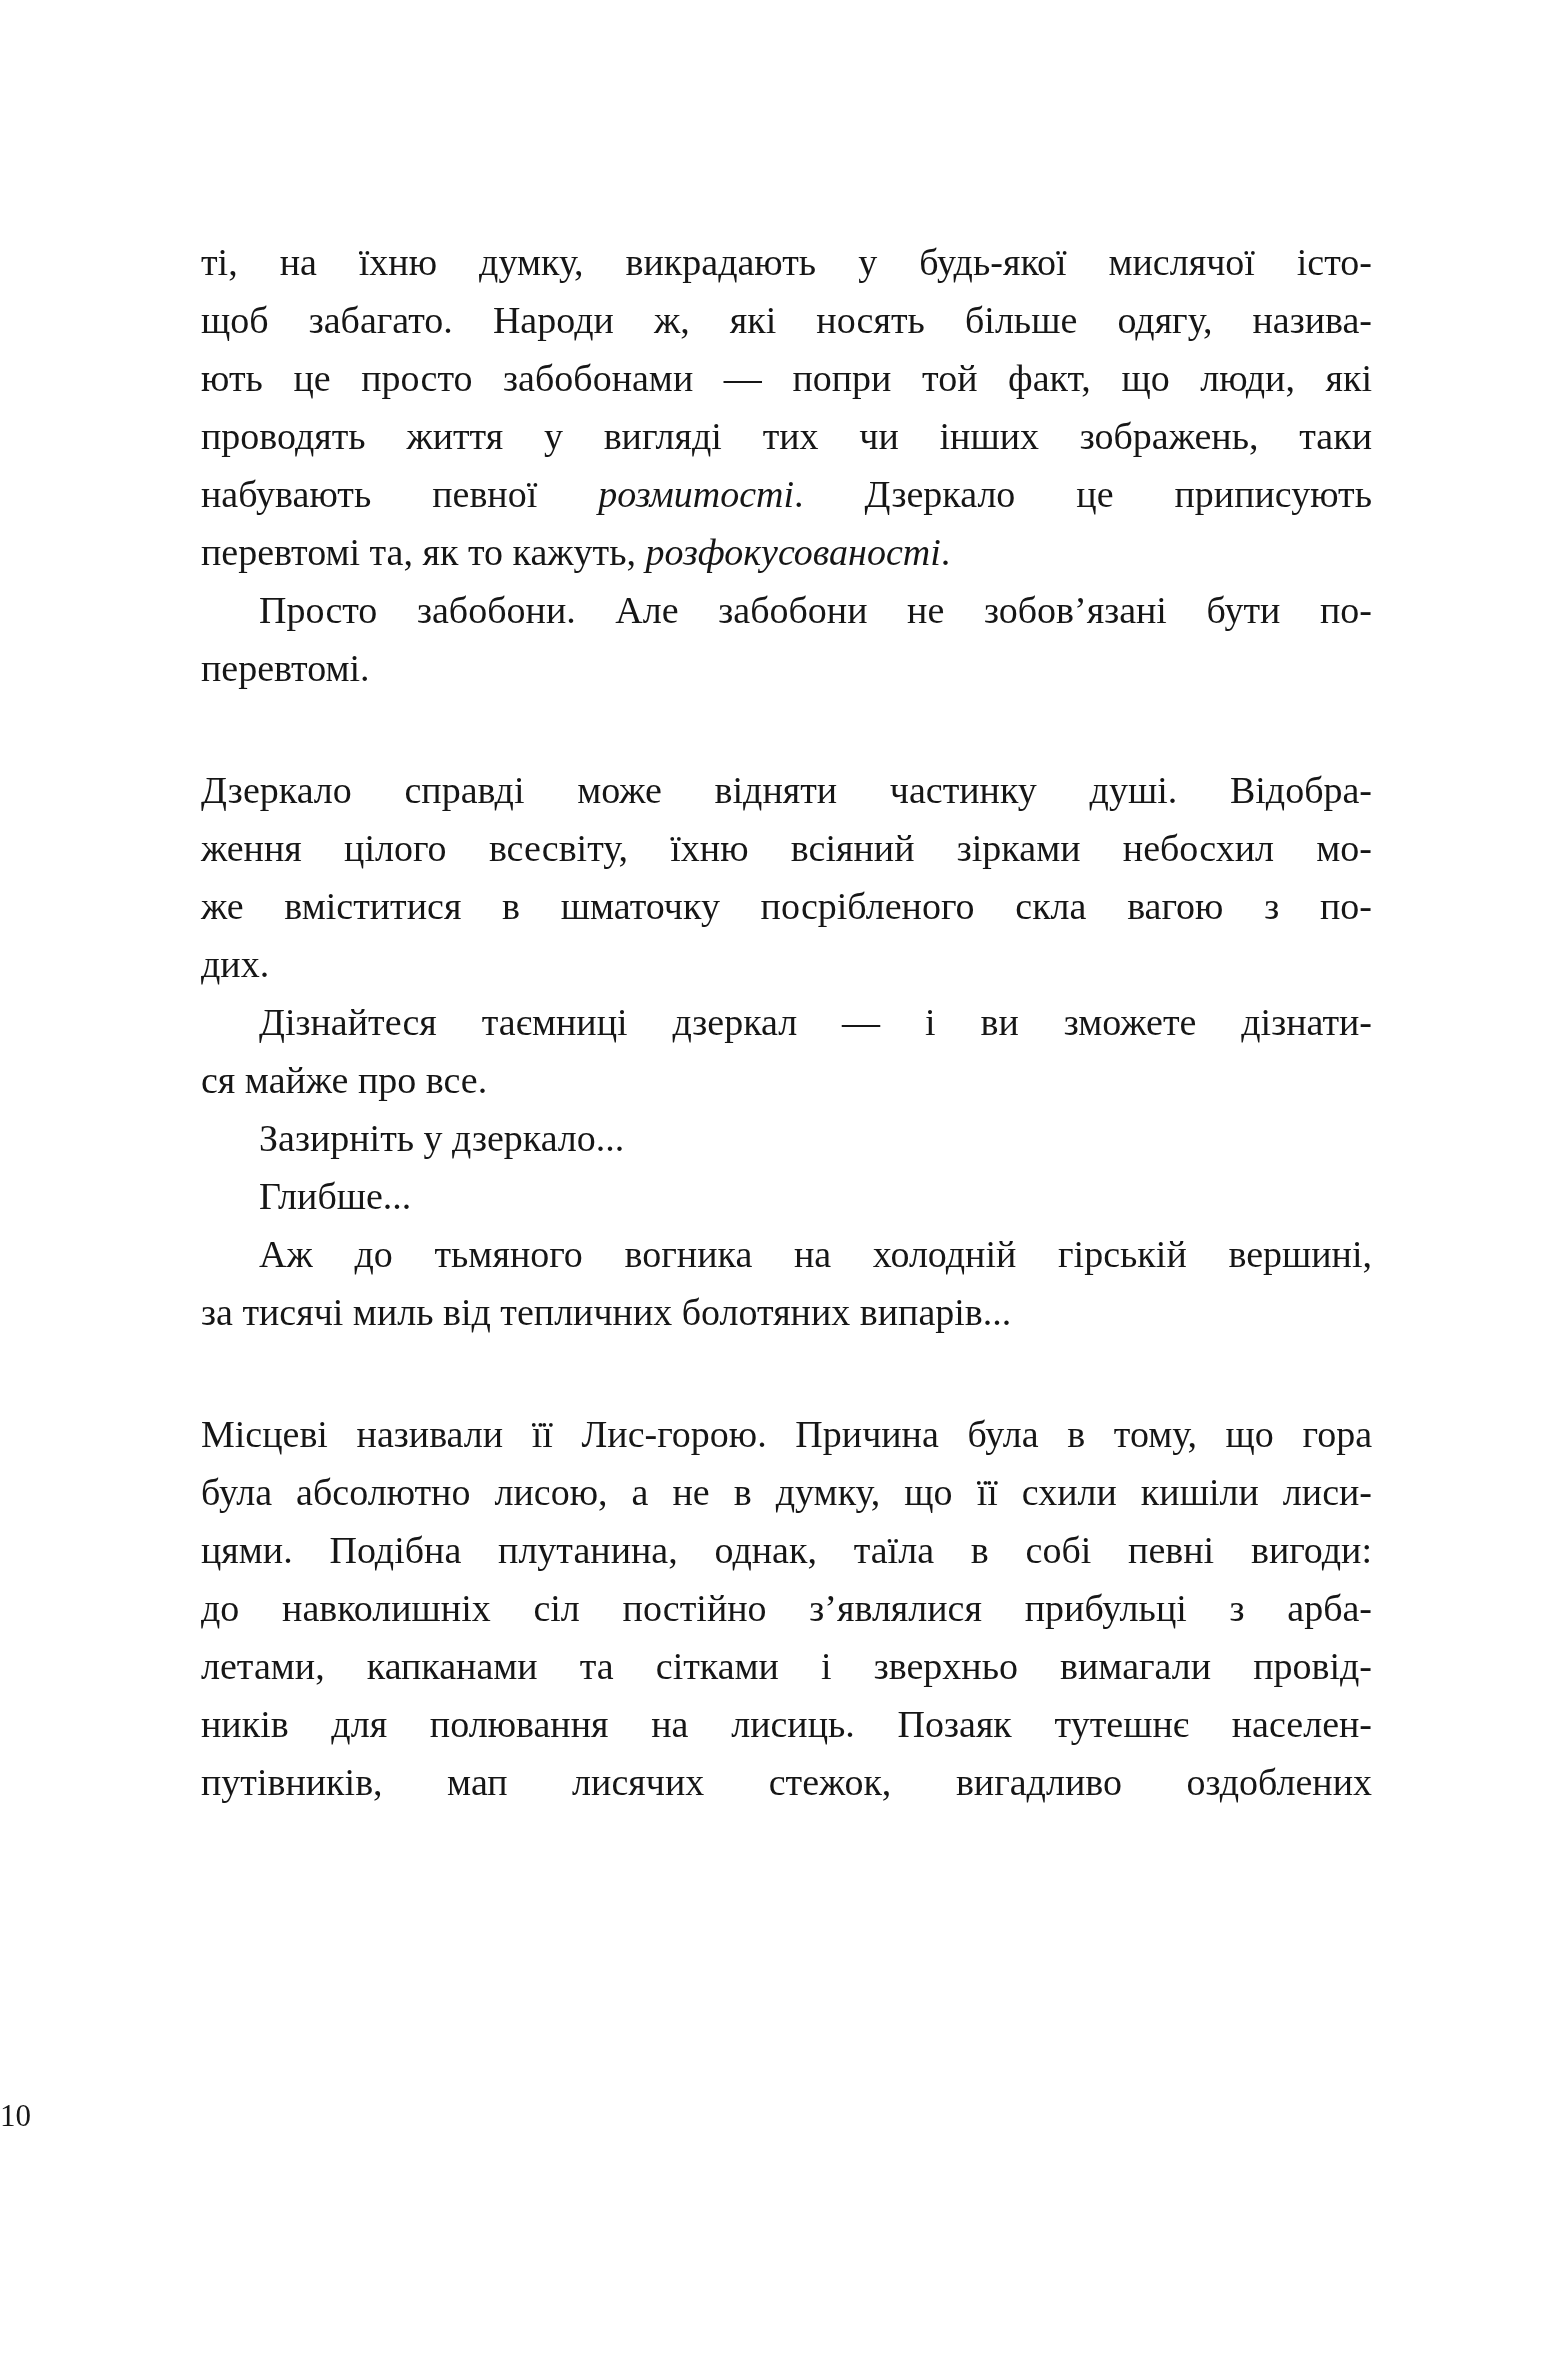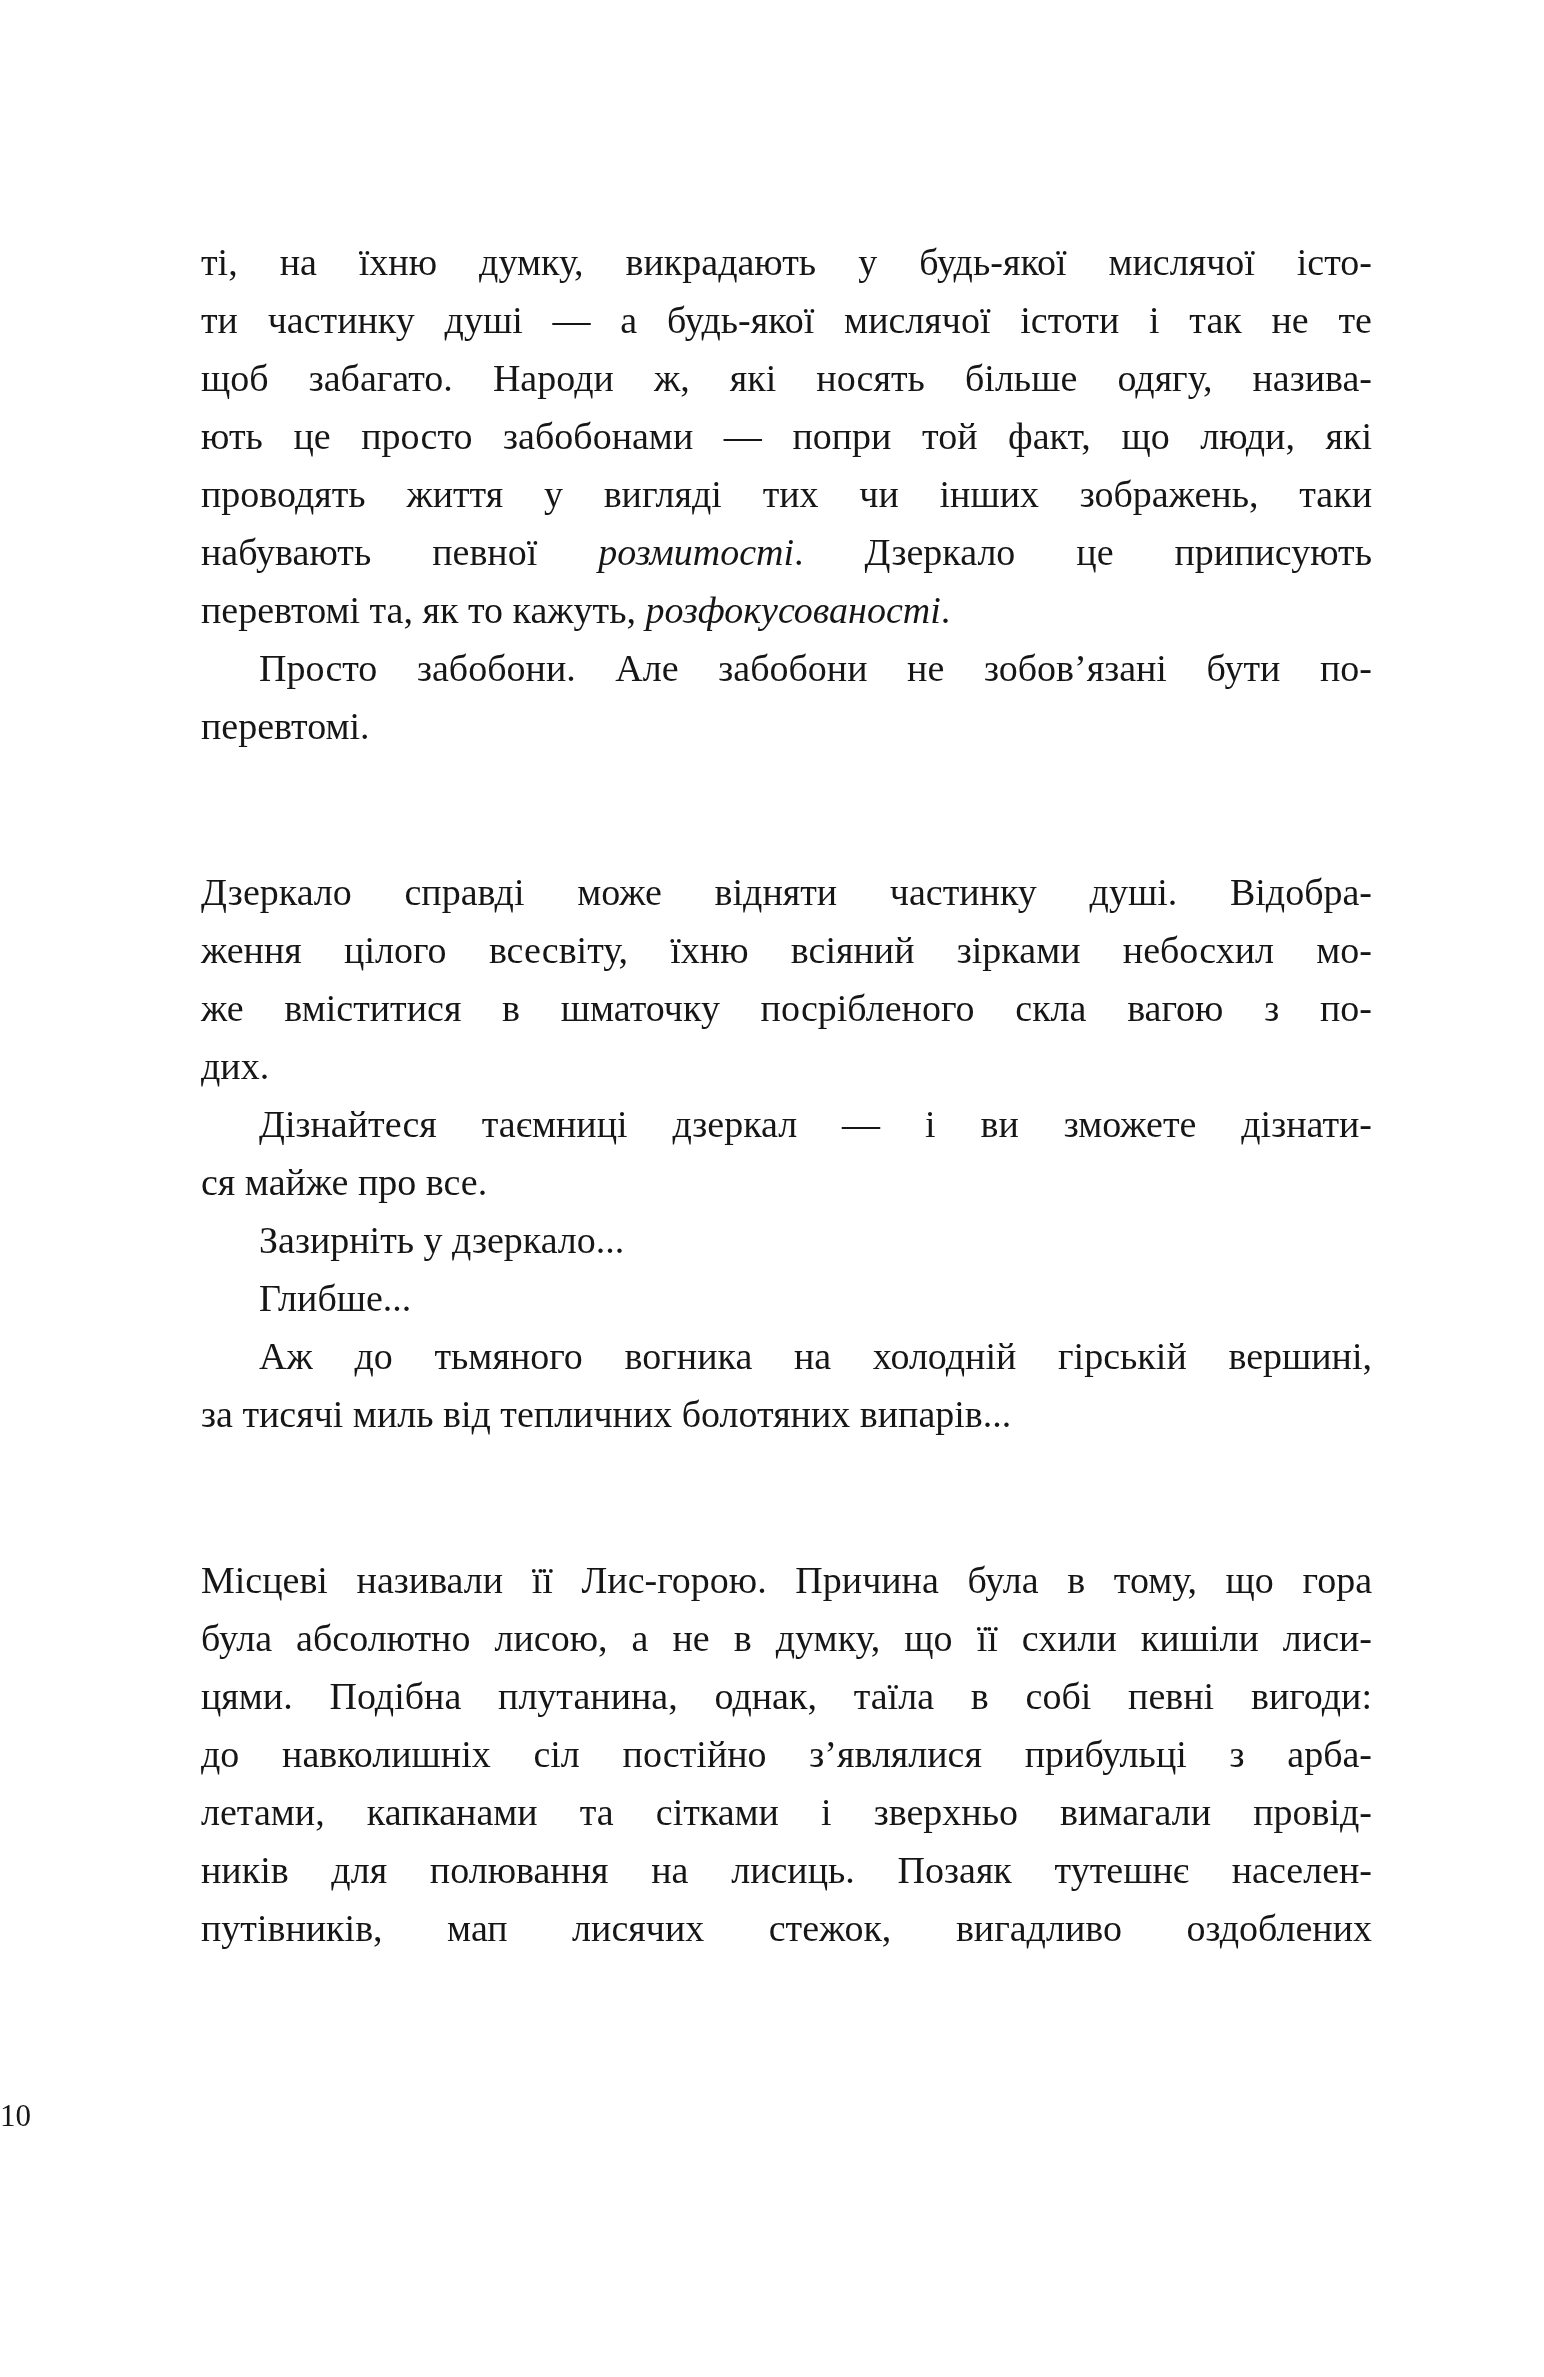--- a/index.html
+++ b/index.html
@@ -18,21 +18,21 @@
     padding-left: 36px;
   }
   .text-block {
     position: absolute;
     left: 201px;
     top: 233px;
     width: 1171px;
     font-size: 38px;
   }
   .section + .section {
-    margin-top: 108px;
+    margin-top: 64px;
   }
   .line {
     line-height: 58px;
     height: 58px;
     text-align: justify;
     text-align-last: justify;
     text-justify: inter-word;
   }
   .line.para-end {
     text-align-last: left;
@@ -53,21 +53,20 @@
     line-height: 39px;
   }
 </style>
 </head>
 <body>
 
 <div class="page">
   <div class="text-block">
       <div class="section">
         <div class="line"><span>ті, на їхню думку, викрадають у будь-якої мислячої істо-</span></div>
-        <div class="line"><span>ти частинку душі — а будь-якої мислячої істоти і так не те</span></div>
         <div class="line"><span>щоб забагато. Народи ж, які носять більше одягу, назива-</span></div>
         <div class="line"><span>ють це просто забобонами — попри той факт, що люди, які</span></div>
         <div class="line"><span>проводять життя у вигляді тих чи інших зображень, таки</span></div>
         <div class="line"><span>набувають певної </span><span class="it">розмитості</span><span>. Дзеркало це приписують</span></div>
         <div class="line para-end"><span>перевтомі та, як то кажуть, </span><span class="it">розфокусованості</span><span>.</span></div>
         <div class="line indent"><span>Просто забобони. Але забобони не зобов’язані бути по-</span></div>
         <div class="line para-end"><span>перевтомі.</span></div>
       </div>
       <div class="section">
         <div class="line"><span>Дзеркало справді може відняти частинку душі. Відобра-</span></div>

